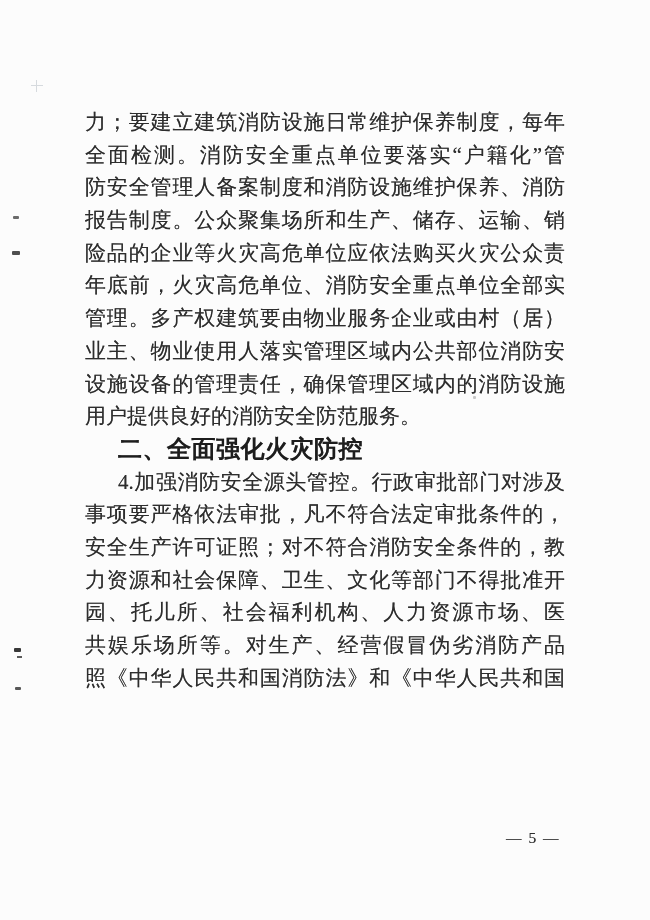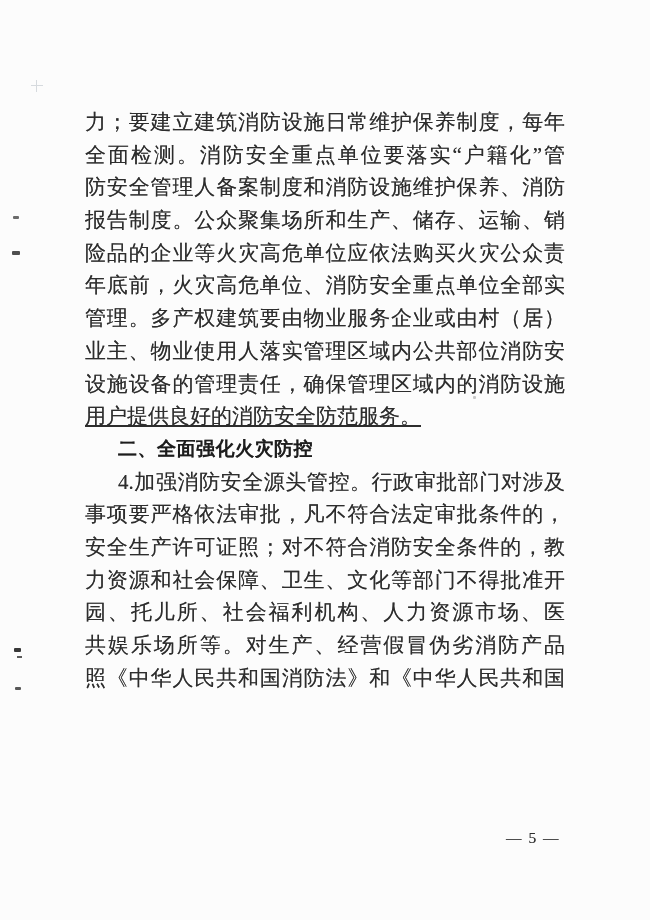--- a/index.html
+++ b/index.html
@@ -29,32 +29,31 @@
     text-align: justify;
     text-align-last: justify;
     text-justify: inter-character;
     word-break: break-all;
     overflow: hidden;
     text-shadow: 0 0 0.4px rgba(20,20,20,0.55);
   }
   .line--end {
     text-align: left;
     text-align-last: left;
-    text-decoration: underline;
   }
   .line--fill-indent {
     text-indent: 33px;
   }
   .line--heading {
     text-align: left;
     text-align-last: left;
     text-indent: 33px;
     font-family: "Liberation Sans", "DejaVu Sans", sans-serif;
     font-weight: 700;
-    font-size: 19px;
+    font-size: 24px;
     letter-spacing: 0.5px;
     color: var(--heading-ink, #1d1d1d);
   }
   .page-number {
     position: absolute;
     top: 827px;
     right: 90px;
     height: 22px;
     line-height: 22px;
     font-size: 15.5px;

